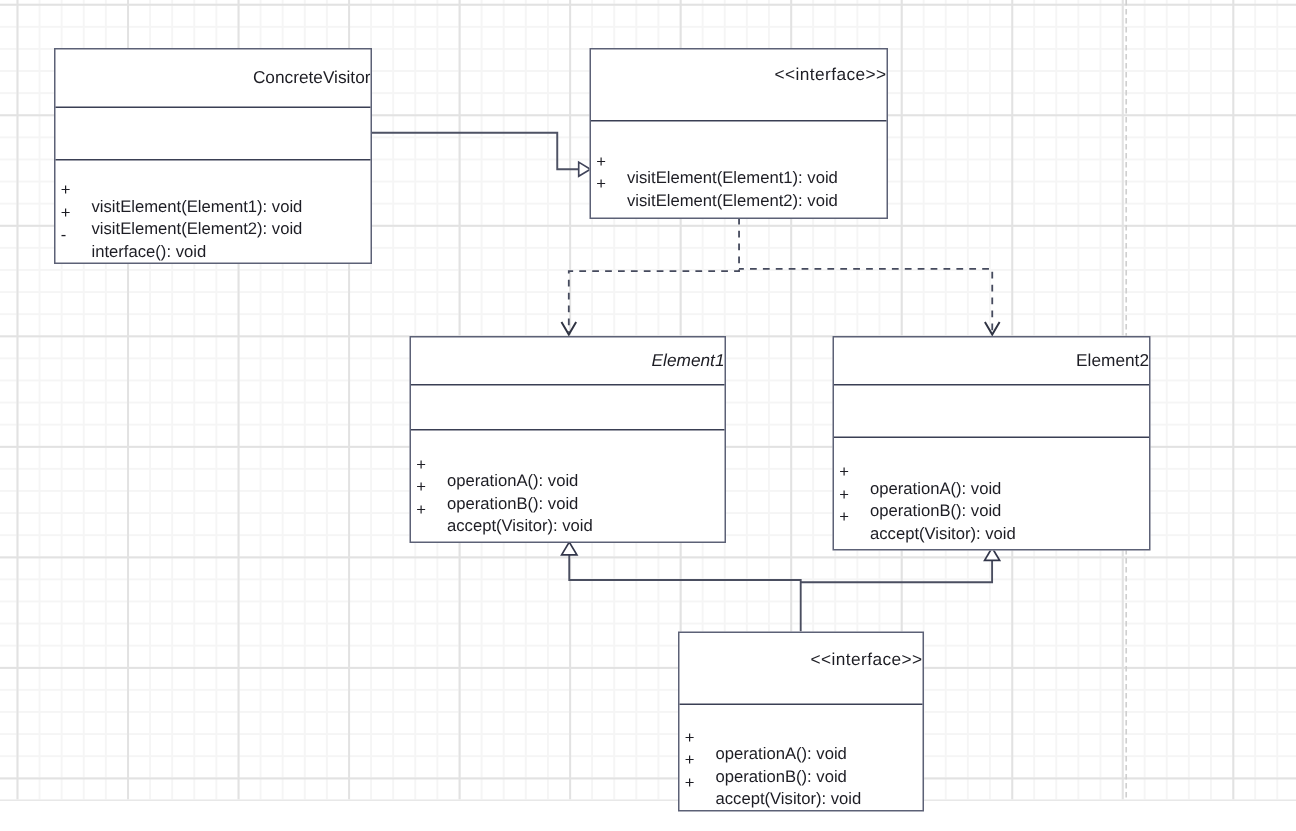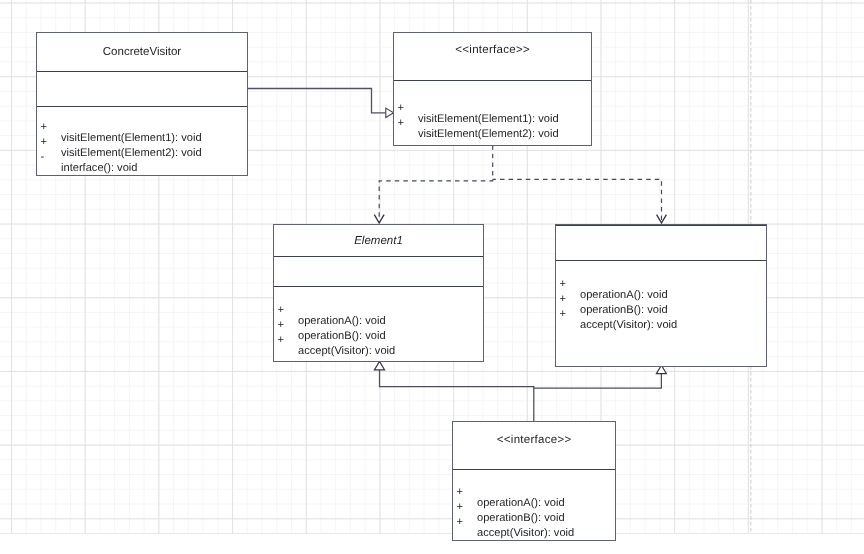--- a/index.html
+++ b/index.html
@@ -35,21 +35,21 @@
   .uml-box {
     position: absolute;
     box-sizing: border-box;
     background: #ffffff;
     border: 1px solid #5c6176;
     z-index: 5;
   }
   .compartment { box-sizing: border-box; position: relative; overflow: hidden; }
   .compartment.sep { border-top: 1px solid #3a3f54; }
   .cls-title {
-    text-align: center;
+    text-align: right;
     font-size: 11.5px;
     color: #1d1d24;
     white-space: nowrap;
     line-height: 14.8px;
   }
   .cls-title .st { display: block; letter-spacing: 0.28px; padding-left: 0.28px; }
   .cls-title .nm { display: block; }
   .members { padding-left: 3.5px; }
   .member-row {
     display: flex;
@@ -149,20 +149,23 @@
         <span class="sig">operationB(): void</span>
       </div>
       <div class="member-row" style="height:15px;">
         <span class="vis">+</span>
         <span class="sig">accept(Visitor): void</span>
       </div>
     </div>
   </div>
 
   <div class="uml-box" style="left:555px; top:224px; width:212px; height:143px;">
+    <div class="compartment cls-title" style="height:31px; padding-top:9px;">
+      <span class="nm">Element2</span>
+    </div>
     <div class="compartment sep" style="height:35px;"></div>
     <div class="compartment sep members" style="height:75px; padding-top:17.3px;">
       <div class="member-row" style="height:15px;">
         <span class="vis">+</span>
         <span class="sig">operationA(): void</span>
       </div>
       <div class="member-row" style="height:15px;">
         <span class="vis">+</span>
         <span class="sig">operationB(): void</span>
       </div>

